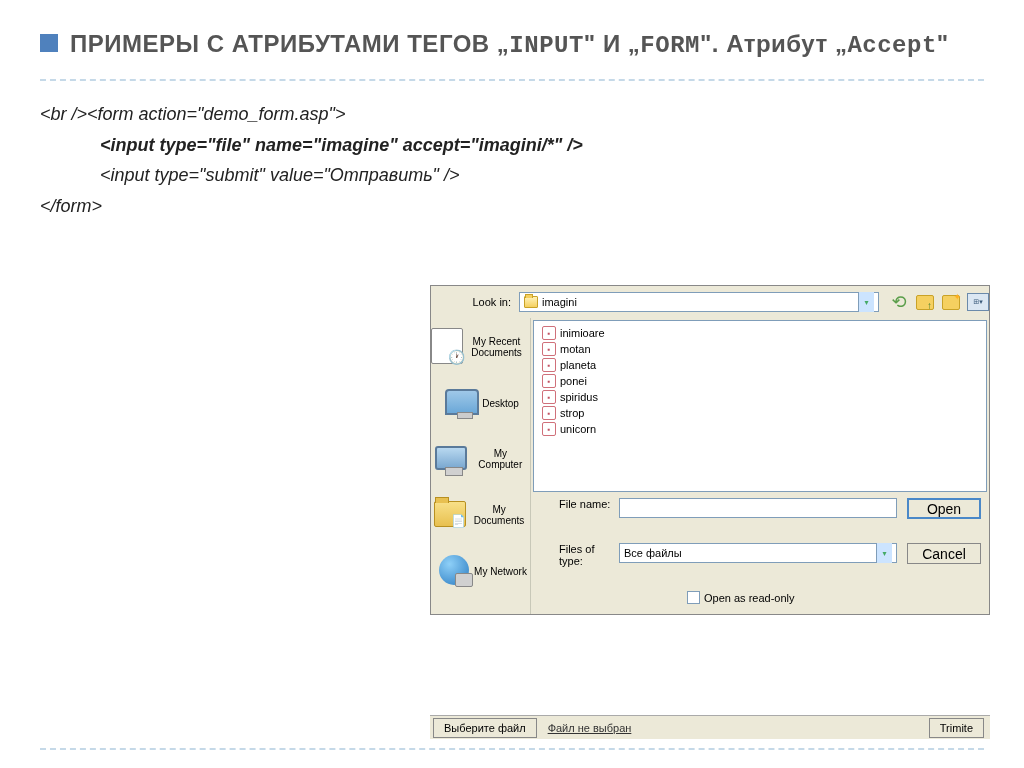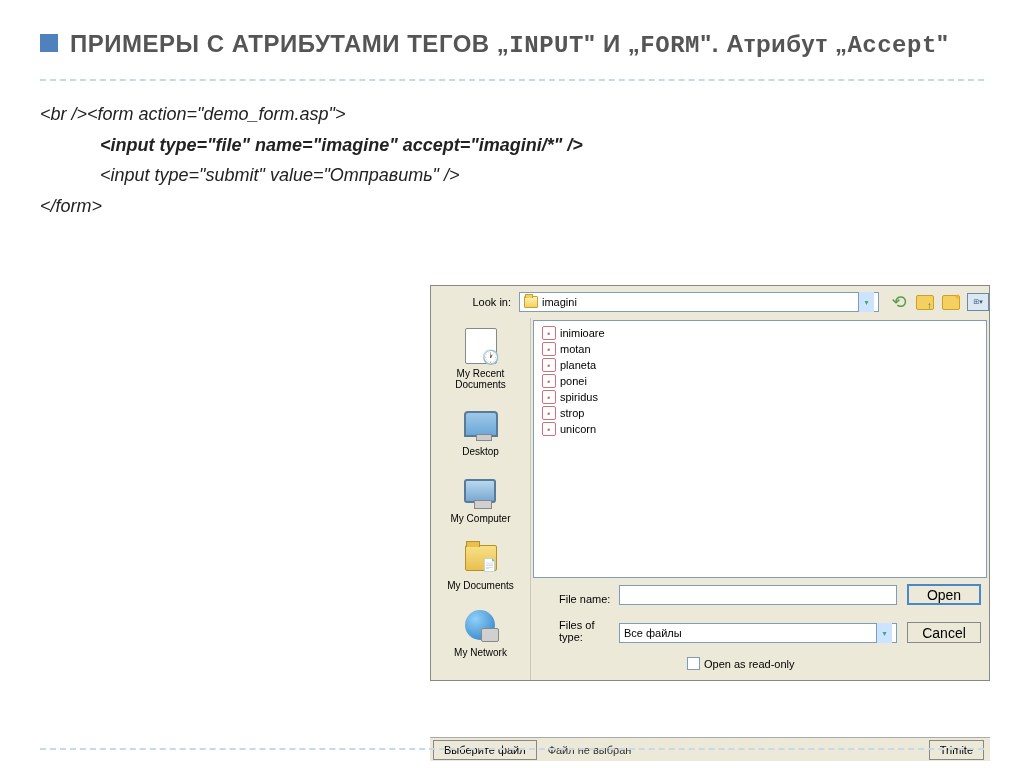--- a/index.html
+++ b/index.html
@@ -22,50 +22,50 @@
     .nav-icons { display: flex; gap: 6px; margin-left: 10px; align-items: center; }
     .nav-ico { width: 20px; height: 20px; display: flex; align-items: center; justify-content: center; font-size: 14px; }
     .ic-back { color: #5a9e4a; font-size: 18px; }
     .ic-up { background: #f5d060; border: 1px solid #c9a227; border-radius: 2px; position: relative; width: 18px; height: 15px; }
     .ic-up::after { content: '↑'; position: absolute; right: 1px; bottom: -2px; color: #3a7a2a; font-size: 10px; font-weight: bold; }
     .ic-new { background: #f5d060; border: 1px solid #c9a227; border-radius: 2px; width: 18px; height: 15px; position: relative; }
     .ic-new::after { content: '✦'; position: absolute; right: -2px; top: -4px; color: #ffb020; font-size: 9px; }
     .ic-view { width: 22px; height: 18px; border: 1px solid #6b8aab; background: #dbe7f3; display: flex; align-items: center; justify-content: center; font-size: 7px; color: #3a5a7a; }
     .dlg-body { display: flex; }
     .sidebar { width: 100px; border-right: 1px solid #c8c8b8; display: flex; flex-direction: column; align-items: center; padding: 8px 0; }
-    .sb-item { display: flex; flex-direction: column; align-items: center; margin-bottom: 14px; cursor: pointer; }
+    .sb-item { display: flex; flex-direction: row; align-items: center; margin-bottom: 14px; cursor: pointer; }
     .sb-icon { width: 40px; height: 40px; display: flex; align-items: center; justify-content: center; margin-bottom: 2px; }
     .sb-label { font-size: 10px; color: #000; text-align: center; line-height: 1.1; }
     .ic-recent { width: 32px; height: 36px; background: #fff; border: 1px solid #888; position: relative; border-radius: 2px; }
     .ic-recent::before { content: '🕐'; position: absolute; font-size: 14px; right: -4px; bottom: -2px; }
     .ic-desktop { width: 34px; height: 26px; background: linear-gradient(#9fc8e8,#6ba8d8); border: 2px solid #5a7a9a; border-radius: 4px 4px 0 0; position: relative; }
     .ic-desktop::after { content: ''; position: absolute; bottom: -6px; left: 10px; width: 14px; height: 5px; background: #ccc; border: 1px solid #888; }
     .ic-docs { width: 32px; height: 26px; background: linear-gradient(#f8e088,#e8c050); border: 1px solid #b89020; border-radius: 2px; position: relative; }
     .ic-docs::before { content: ''; position: absolute; top: -5px; left: 0; width: 12px; height: 5px; background: #e8c050; border: 1px solid #b89020; border-bottom: none; }
     .ic-docs::after { content: '📄'; position: absolute; right: -2px; bottom: -2px; font-size: 12px; }
     .ic-comp { width: 32px; height: 24px; background: linear-gradient(#b8d8f0,#7aa8d0); border: 2px solid #5a7a9a; border-radius: 3px; position: relative; }
     .ic-comp::after { content: ''; position: absolute; bottom: -8px; left: 8px; width: 16px; height: 7px; background: #d0d0d0; border: 1px solid #888; }
     .ic-net { width: 30px; height: 30px; background: radial-gradient(circle at 35% 30%, #8ed0f8, #2a7ac0); border-radius: 50%; position: relative; }
     .ic-net::after { content: ''; position: absolute; right: -4px; bottom: -2px; width: 16px; height: 12px; background: #d0d0d0; border: 1px solid #888; border-radius: 2px; }
     .file-area { flex: 1; background: #fff; border: 1px solid #7f9db9; margin: 2px; display: flex; flex-direction: column; }
     .file-list { padding: 4px 8px; flex: 1; }
     .file-item { display: flex; align-items: center; padding: 1px 0; cursor: pointer; }
     .fi-icon { width: 14px; height: 14px; background: #fff; border: 1px solid #d0707a; border-radius: 2px; margin-right: 4px; position: relative; display: flex; align-items: center; justify-content: center; font-size: 8px; color: #c05060; }
     .bottom-area { padding: 4px 8px 8px 8px; background: #ece9d8; }
-    .bottom-row { display: flex; align-items: flex-end; margin-bottom: 14px; }
+    .bottom-row { display: flex; align-items: flex-start; margin-bottom: 24px; }
     .bottom-label { width: 80px; text-align: left; padding-left: 20px; font-size: 11px; }
     .bottom-input { flex: 1; height: 20px; background: #fff; border: 1px solid #7f9db9; padding: 0 4px; font-size: 11px; }
     .bottom-combo { flex: 1; height: 20px; background: #fff; border: 1px solid #7f9db9; display: flex; align-items: center; padding: 0 4px; }
     .bottom-btn { width: 74px; height: 21px; margin-left: 10px; background: #ece9d8; border: 1px solid #888; font-size: 14px; cursor: pointer; }
     .bottom-btn.primary { border: 2px solid #4a88c8; }
     .chk-row { display: flex; align-items: center; margin-left: 100px; margin-top: 2px; margin-bottom: 2px; margin-right: 84px; padding-left: 48px; }
     .chk { width: 13px; height: 13px; border: 1px solid #7f9db9; background: #fff; margin-right: 4px; }
-    .statusbar { position: absolute; left: 430px; top: 737px; width: 560px; height: 24px; background: #ece9d8; border-top: 1px solid #aaa; display: flex; align-items: center; font-family: Tahoma, sans-serif; font-size: 11px; }
+    .statusbar { position: absolute; left: 430px; top: 715px; width: 560px; height: 24px; background: #ece9d8; border-top: 1px solid #aaa; display: flex; align-items: center; font-family: Tahoma, sans-serif; font-size: 11px; }
     .sb-btn { height: 20px; padding: 2px 10px; background: #ece9d8; border: 1px solid #888; margin: 0 3px; cursor: pointer; display: flex; align-items: center; }
-    .sb-text { padding: 0 8px; color: #333; }
+    .sb-text { padding: 0 8px; color: #333; text-decoration: underline; }
     .divider2 { position: absolute; left: 40px; top: 748px; width: 944px; border-top: 2px dashed #c5d9e8; }
   </style>
 </head>
 <body>
 
 <div class="slide">
   <div class="title-row">
     <div class="title-bullet"></div>
     <div class="title">
       <span>ПРИМЕРЫ С АТРИБУТАМИ ТЕГОВ „</span><span class="code">INPUT</span><span>"  И „</span><span class="code">FORM</span><span>". Атрибут „</span><span class="code">Accept</span><span>"</span>

